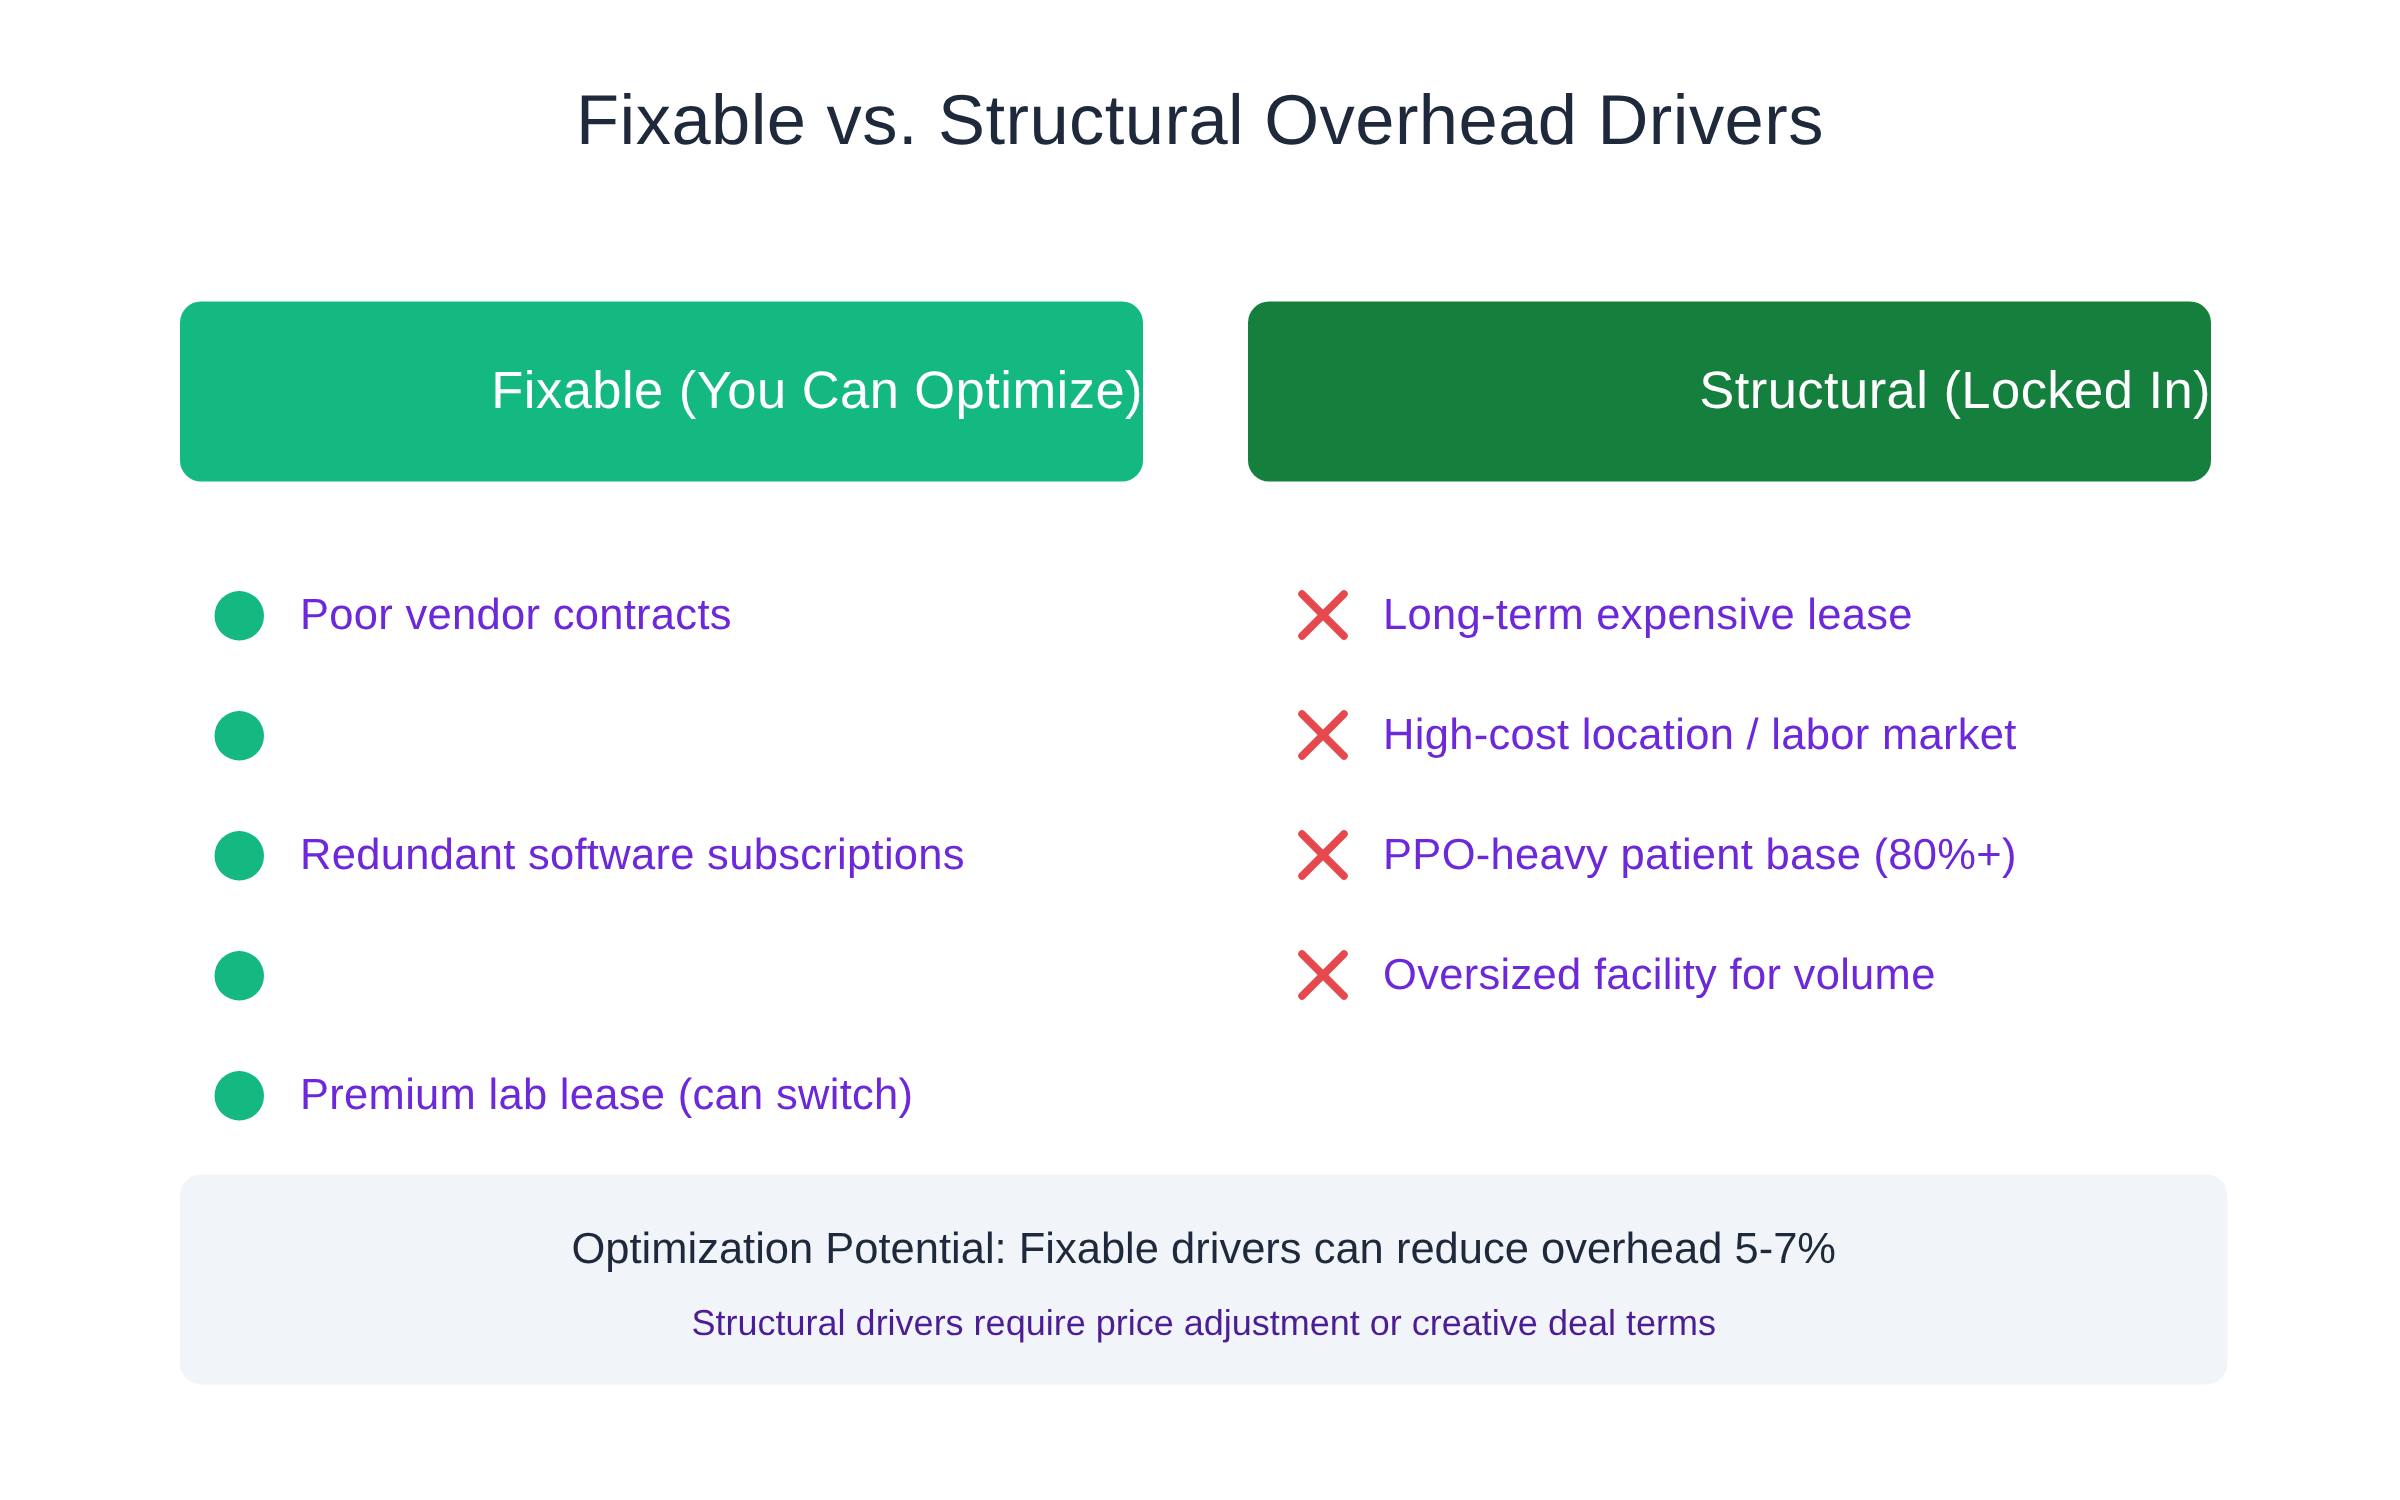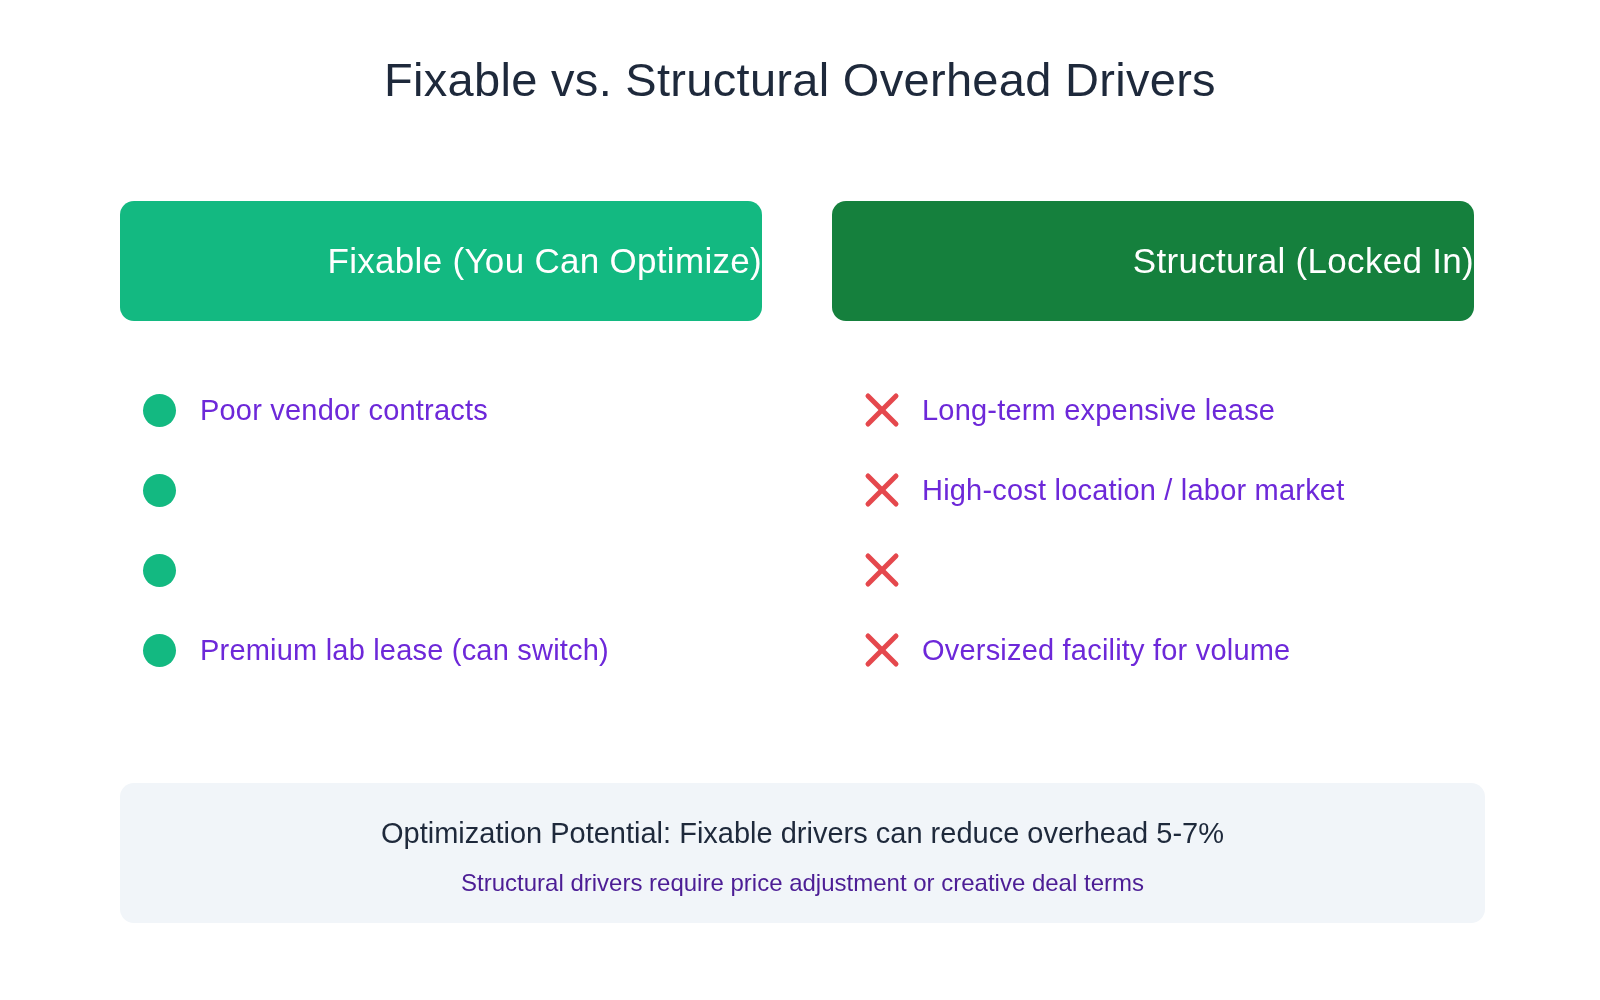--- a/index.html
+++ b/index.html
@@ -122,20 +122,24 @@
 <ul class="list left">
   <li class="item">
     <span class="dot"></span>
     <span>Poor vendor contracts</span>
   </li>
   <li class="item">
     <span class="dot"></span>
   </li>
   <li class="item">
     <span class="dot"></span>
+    <span>Redundant software subscriptions</span>
+  </li>
+  <li class="item">
+    <span class="dot"></span>
   </li>
   <li class="item">
     <span class="dot"></span>
     <span>Premium lab lease (can switch)</span>
   </li>
 </ul>
 
 <ul class="list right">
   <li class="item">
     <svg class="xmark" viewBox="0 0 40 40">
@@ -149,20 +153,21 @@
       <line x1="6" y1="6" x2="34" y2="34" stroke="#e5484d" stroke-width="5" stroke-linecap="round"></line>
       <line x1="34" y1="6" x2="6" y2="34" stroke="#e5484d" stroke-width="5" stroke-linecap="round"></line>
     </svg>
     <span>High-cost location / labor market</span>
   </li>
   <li class="item">
     <svg class="xmark" viewBox="0 0 40 40">
       <line x1="6" y1="6" x2="34" y2="34" stroke="#e5484d" stroke-width="5" stroke-linecap="round"></line>
       <line x1="34" y1="6" x2="6" y2="34" stroke="#e5484d" stroke-width="5" stroke-linecap="round"></line>
     </svg>
+    <span>PPO-heavy patient base (80%+)</span>
   </li>
   <li class="item">
     <svg class="xmark" viewBox="0 0 40 40">
       <line x1="6" y1="6" x2="34" y2="34" stroke="#e5484d" stroke-width="5" stroke-linecap="round"></line>
       <line x1="34" y1="6" x2="6" y2="34" stroke="#e5484d" stroke-width="5" stroke-linecap="round"></line>
     </svg>
     <span>Oversized facility for volume</span>
   </li>
 </ul>
 

